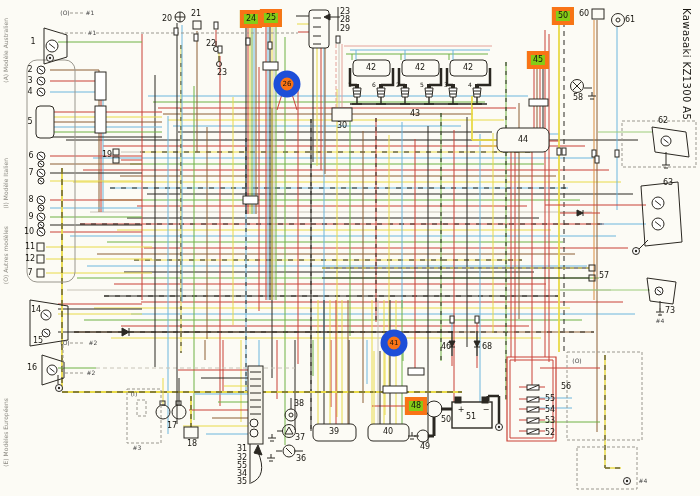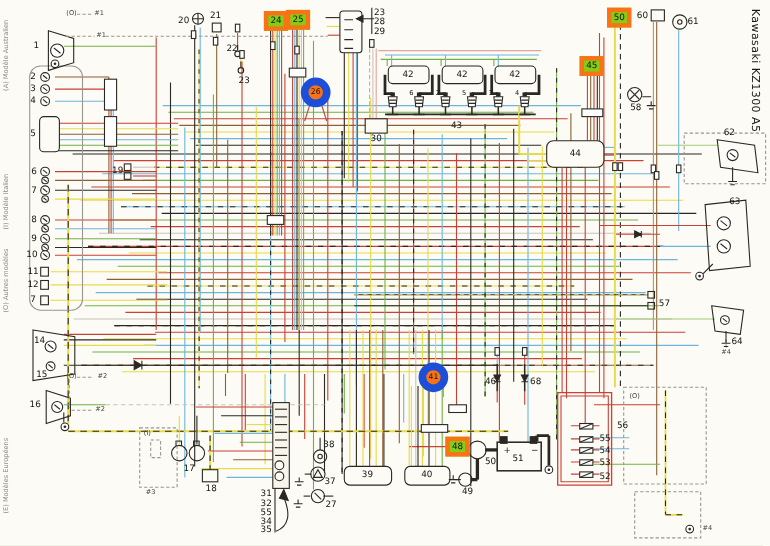--- a/index.html
+++ b/index.html
@@ -536,21 +536,21 @@
 <div class="lb ci" style="left:287px;top:84px">26</div>
 <div class="lb" style="left:345px;top:12px">23</div>
 <div class="lb" style="left:345px;top:20px">28</div>
 <div class="lb" style="left:345px;top:29px">29</div>
 <div class="lb" style="left:342px;top:126px">30</div>
 <div class="lb" style="left:242px;top:449px">31</div>
 <div class="lb" style="left:242px;top:458px">32</div>
 <div class="lb" style="left:242px;top:466px">55</div>
 <div class="lb" style="left:242px;top:474px">34</div>
 <div class="lb" style="left:242px;top:482px">35</div>
-<div class="lb" style="left:301px;top:459px">27</div>
+<div class="lb" style="left:301px;top:459px">36</div>
 <div class="lb" style="left:300px;top:438px">37</div>
 <div class="lb" style="left:299px;top:404px">38</div>
 <div class="lb" style="left:334px;top:432px">39</div>
 <div class="lb" style="left:388px;top:432px">40</div>
 <div class="lb ci" style="left:394px;top:343px">41</div>
 <div class="lb" style="left:371px;top:68px">42</div>
 <div class="lb" style="left:420px;top:68px">42</div>
 <div class="lb" style="left:468px;top:68px">42</div>
 <div class="lb" style="left:415px;top:114px">43</div>
 <div class="lb" style="left:523px;top:140px">44</div>
@@ -566,21 +566,21 @@
 <div class="lb" style="left:550px;top:410px">54</div>
 <div class="lb" style="left:550px;top:399px">55</div>
 <div class="lb" style="left:566px;top:387px">56</div>
 <div class="lb" style="left:604px;top:276px">57</div>
 <div class="lb" style="left:578px;top:98px">58</div>
 <div class="lb bx" style="left:563px;top:16px">50</div>
 <div class="lb" style="left:584px;top:14px">60</div>
 <div class="lb" style="left:630px;top:20px">61</div>
 <div class="lb" style="left:663px;top:121px">62</div>
 <div class="lb" style="left:668px;top:183px">63</div>
-<div class="lb" style="left:670px;top:311px">64</div>
+<div class="lb" style="left:670px;top:311px">73</div>
 
 <div class="lb sm" style="left:350px;top:85px">1</div>
 <div class="lb sm" style="left:374px;top:85px">6</div>
 <div class="lb sm" style="left:398px;top:85px">2</div>
 <div class="lb sm" style="left:422px;top:85px">5</div>
 <div class="lb sm" style="left:446px;top:85px">3</div>
 <div class="lb sm" style="left:470px;top:85px">4</div>
 
 <div class="lb" style="left:461px;top:410px">+</div>
 <div class="lb" style="left:486px;top:410px">−</div>

